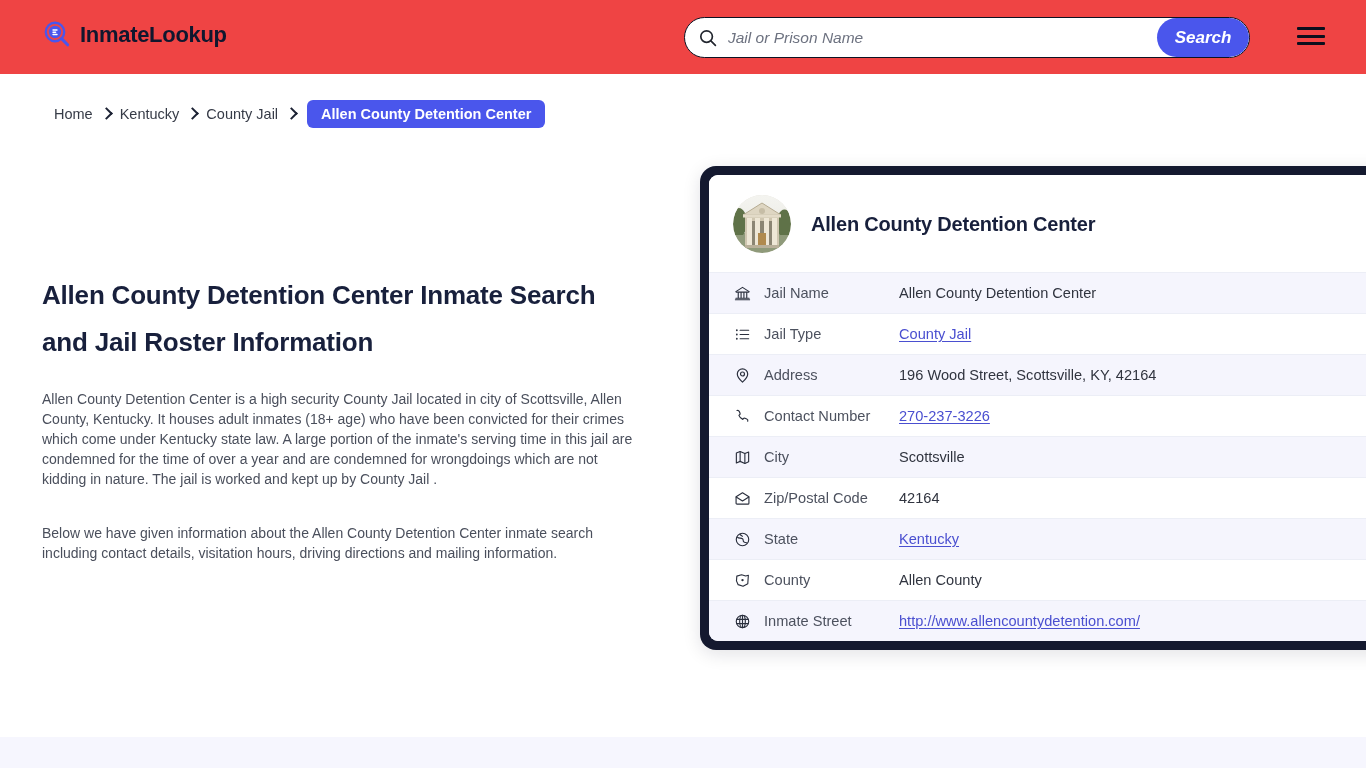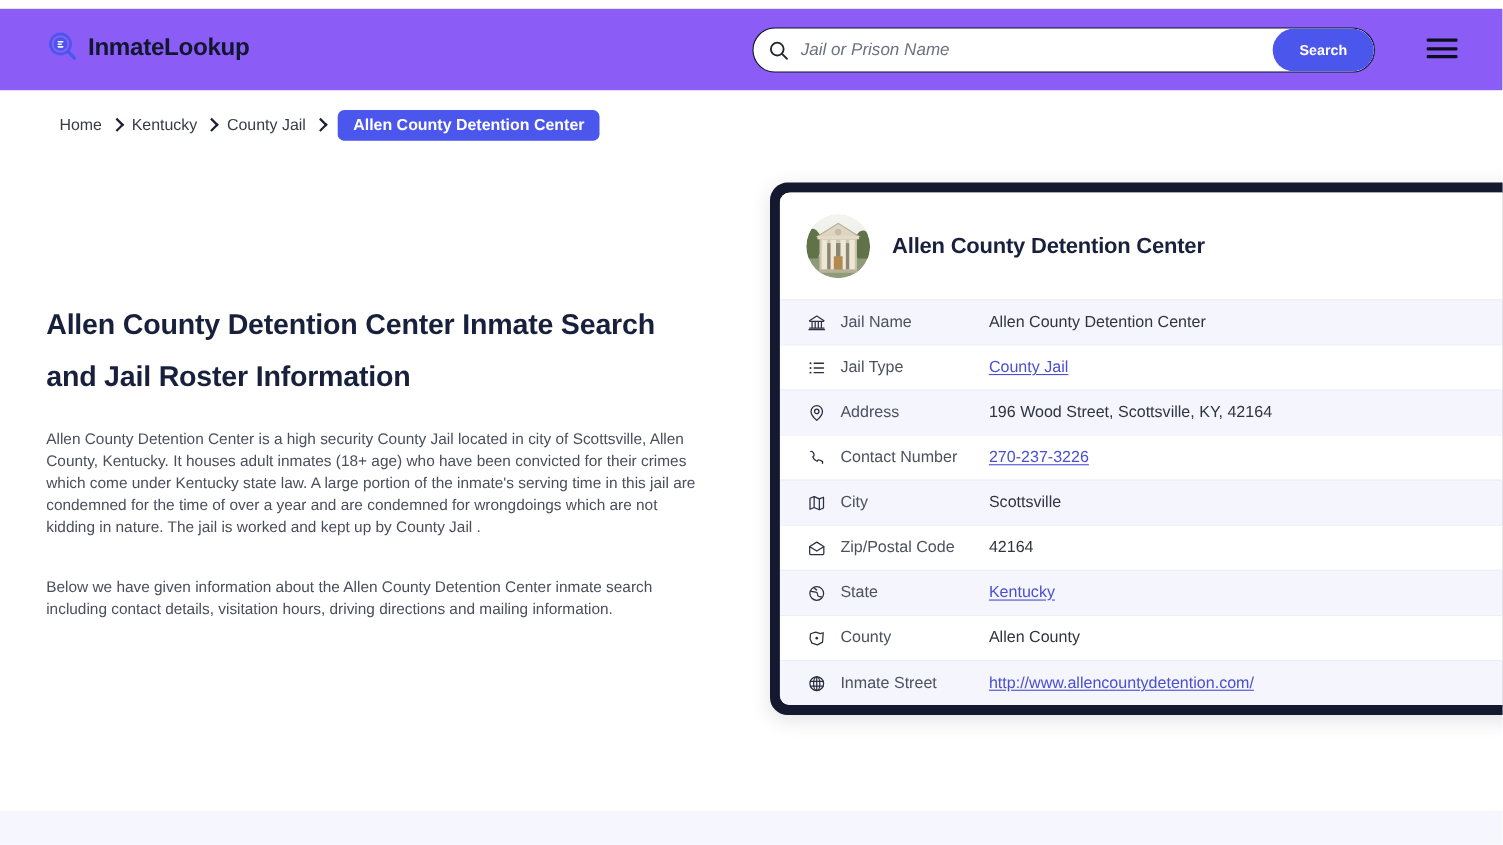--- a/index.html
+++ b/index.html
@@ -10,22 +10,22 @@
     overflow: hidden;
     background: #ffffff;
     font-family: "Liberation Sans", sans-serif;
     -webkit-font-smoothing: antialiased;
   }
 
   .page { position: relative; width: 1366px; height: 768px; background: #ffffff; }
 
   
   .header {
-    position: absolute; top: 8px; left: 0; width: 1366px; height: 74px;
-    background: #8b5cf6;
+    position: absolute; top: 0; left: 0; width: 1366px; height: 74px;
+    background: #ef4444;
   }
   .logo {
     position: absolute; left: 42px; top: 20px;
     display: flex; align-items: center; gap: 8px;
     text-decoration: none;
   }
   .logo-icon { width: 30px; height: 30px; display: block; }
   .logo-text {
     font-size: 22px; font-weight: 700; letter-spacing: -0.3px;
     color: #10172e;
@@ -48,23 +48,24 @@
     font-size: 15.5px; color: #2b2f3a;
     padding: 0 10px 0 11px;
     font-style: italic;
   }
   .search-input::placeholder { color: #6d7280; opacity: 1; }
   .search-btn {
     flex: 0 0 auto; height: 100%; width: 92px;
     background: #4a56ec; color: #ffffff;
     border: none; cursor: pointer;
     font-family: "Liberation Sans", sans-serif;
-    font-size: 13px; font-weight: 700;
+    font-size: 17px; font-weight: 700;
     display: flex; align-items: center; justify-content: center;
     border-radius: 21px;
+    font-style: italic;
   }
 
   .hamburger {
     position: absolute; right: 41px; top: 25px;
     width: 28px; height: 22px; cursor: pointer;
     display: flex; flex-direction: column; justify-content: space-between;
     padding: 2px 0;
   }
   .hamburger span { display: block; height: 3px; width: 100%; background: #0b0f1d; border-radius: 1px; }
 

